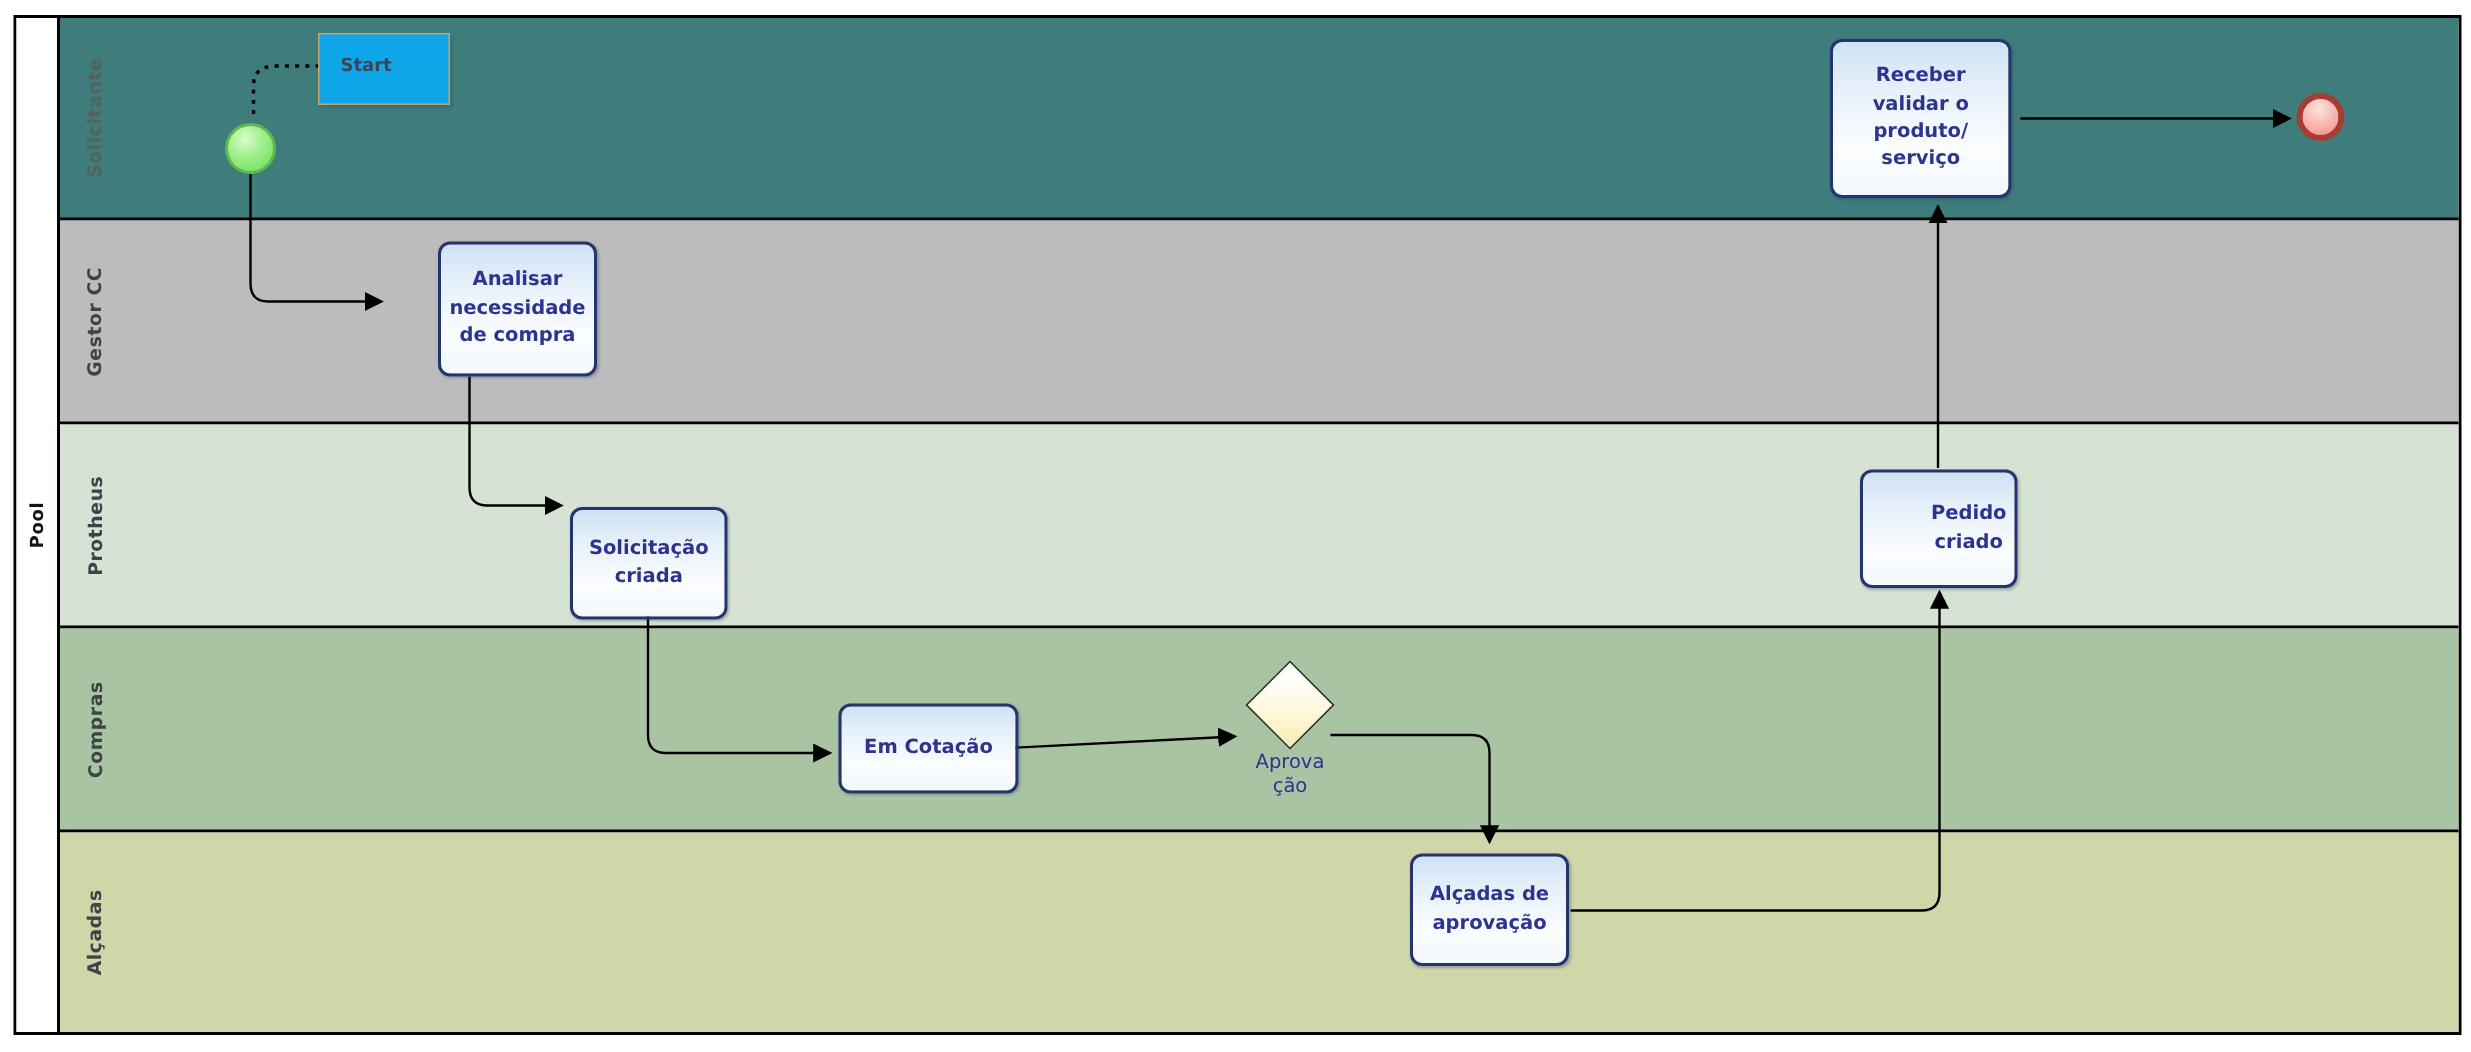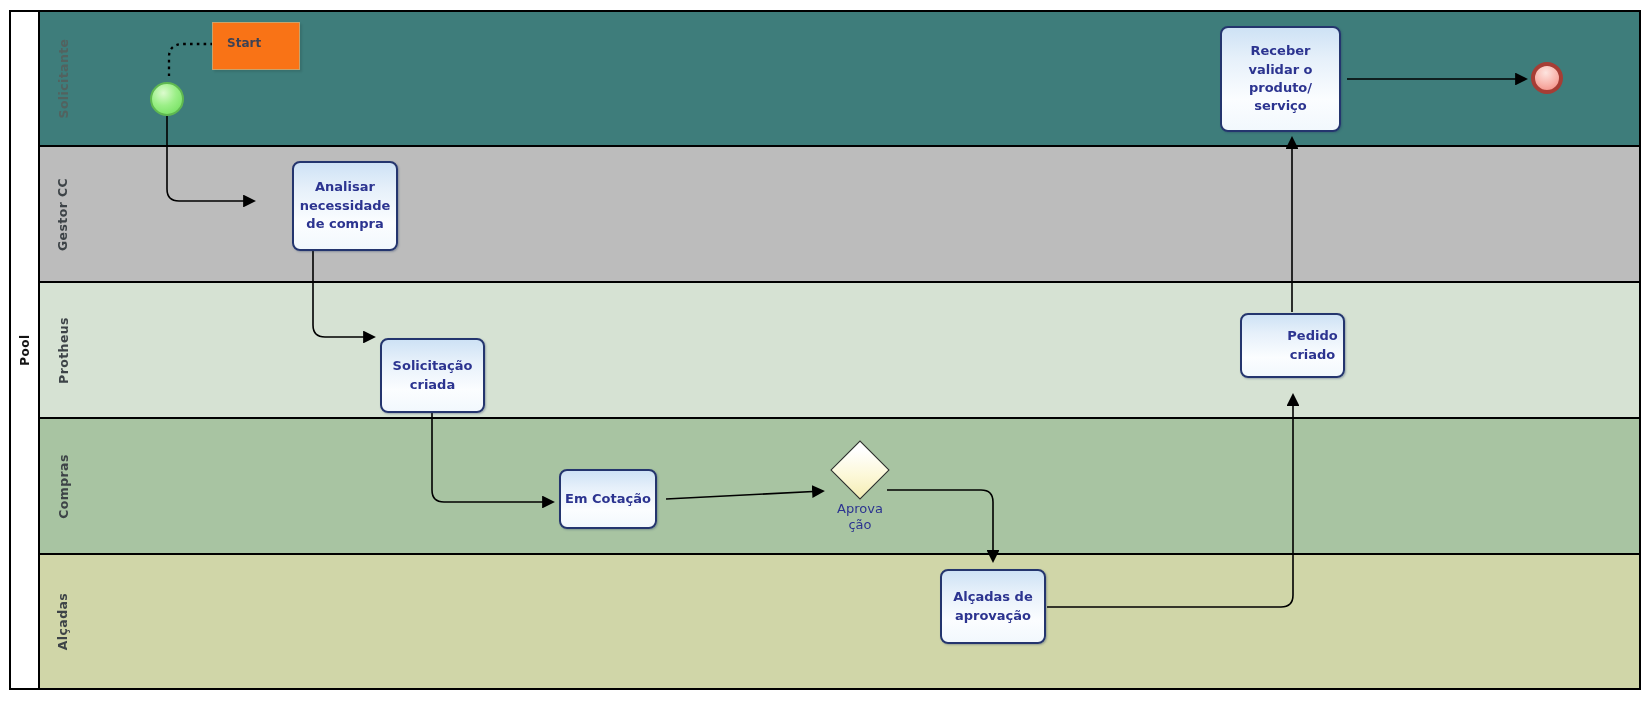--- a/index.html
+++ b/index.html
@@ -28,21 +28,21 @@
         box-shadow:1px 1px 2px rgba(40,60,100,.35);
         display:flex;align-items:center;justify-content:center;
         text-align:center;font-size:13px;font-weight:bold;color:#2C3490;
         line-height:1.42;white-space:pre-line;}
   .event{position:absolute;box-sizing:border-box;border-radius:50%;z-index:4;}
   .event.start{left:150px;top:82px;width:34px;height:34px;border:2px solid #5FB851;
         background:radial-gradient(circle at 38% 30%,#DCFBCE 0%,#9BEF87 45%,#7CE368 80%,#8BE879 100%);}
   .event.end{left:1531px;top:62px;width:32px;height:32px;border:4px solid #A63D35;
         background:radial-gradient(circle at 45% 28%,#FDE4DF 0%,#F8B3AB 55%,#F1867C 100%);}
   .note{position:absolute;left:212px;top:22px;width:88px;height:48px;z-index:4;
-        box-sizing:border-box;background:#f97316;border:1px solid #C9A36B;
+        box-sizing:border-box;background:#0ea5e9;border:1px solid #C9A36B;
         box-shadow:2px 2px 2px rgba(0,0,0,.10);
         padding:13px 0 0 14px;font-size:12px;font-weight:bold;color:#3E4254;}
   .gateway{position:absolute;left:839px;top:449px;width:42px;height:42px;z-index:4;
         transform:rotate(45deg);border:1.6px solid #2B2B2B;box-sizing:border-box;
         background:linear-gradient(to bottom right,#FFFFFF 15%,#FCF8D8 60%,#F4EDB4 100%);}
   .gateway-label{position:absolute;left:810px;top:501px;width:100px;z-index:4;
         text-align:center;font-size:13px;font-weight:normal;color:#2C3490;
         line-height:1.25;white-space:pre-line;}
   svg.flows{position:absolute;left:0;top:0;z-index:3;pointer-events:none;}
 </style>
@@ -113,29 +113,29 @@
   <span>Start</span>
 </div>
 
 <div class="task" style="left:260px;top:161px;width:106px;height:90px;margin-left:32px;">Analisar
 necessidade
 de compra</div>
 
 <div class="task" style="left:380px;top:300px;width:105px;height:75px;margin-top:38px;">Solicitação
 criada</div>
 
-<div class="task" style="left:559px;top:469px;width:98px;height:60px;">Em Cotação</div>
+<div class="task" style="left:559px;top:469px;width:120px;height:60px;">Em Cotação</div>
 
 <div class="gateway"></div>
 <div class="gateway-label">Aprova
 ção</div>
 
 <div class="task" style="left:940px;top:569px;width:106px;height:75px;">Alçadas de
 aprovação</div>
 
-<div class="task" style="left:1240px;top:313px;width:105px;height:65px;padding-left:40px;">Pedido criado</div>
+<div class="task" style="left:1240px;top:313px;width:105px;height:79px;padding-left:40px;">Pedido criado</div>
 
 <div class="task" style="left:1220px;top:26px;width:121px;height:106px;">Receber
 validar o
 produto/
 serviço</div>
 
 <div class="event end"></div>
 
 </body></html>

